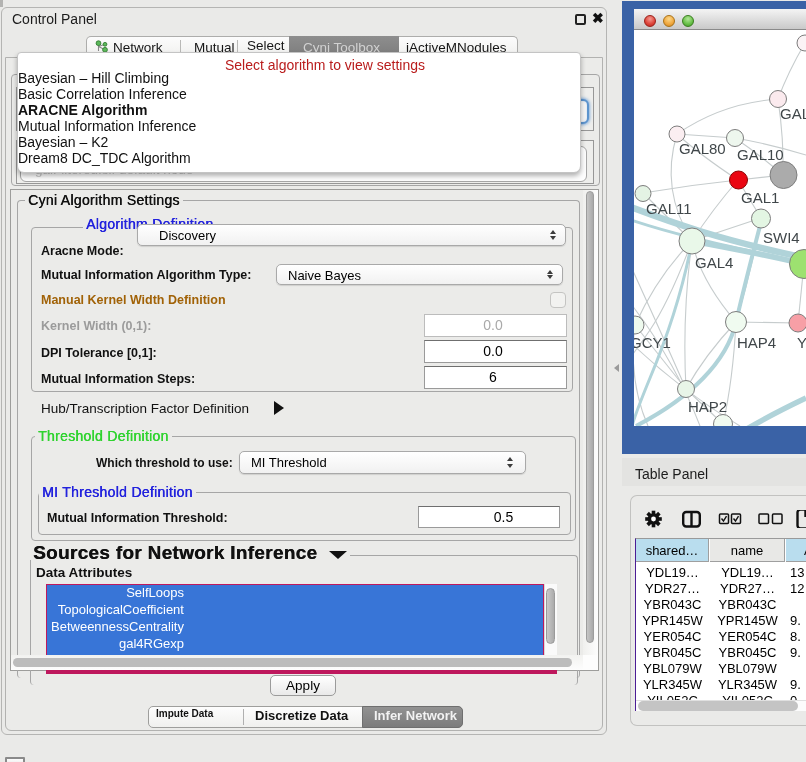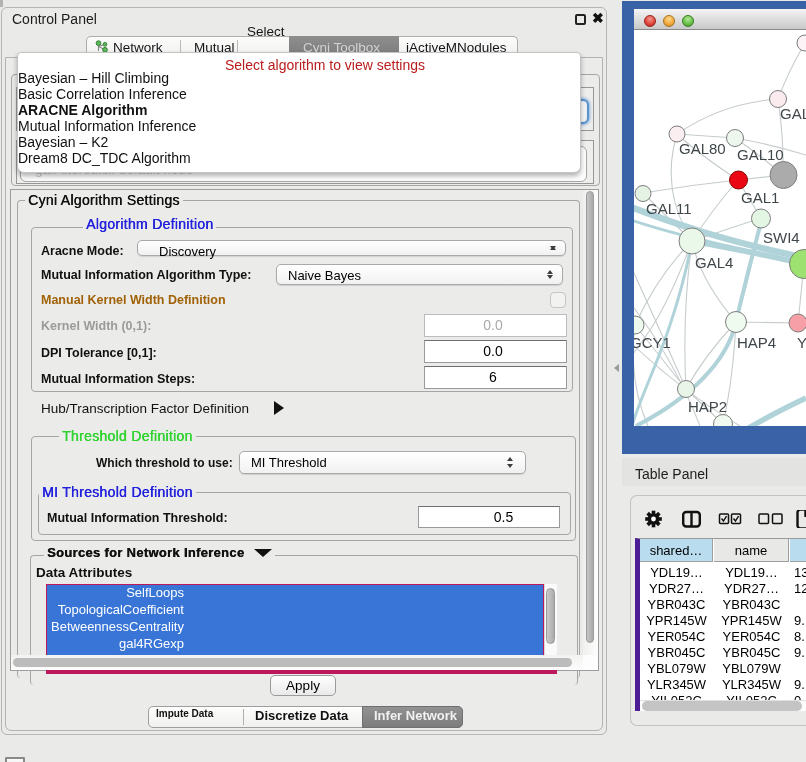--- a/index.html
+++ b/index.html
@@ -37,21 +37,21 @@
 <svg class="abs" style="left:95px;top:40px;" width="14" height="14" viewBox="0 0 14 14">
   <line x1="3.5" y1="4" x2="3.5" y2="11" stroke="#8a8a8a" stroke-width="1.1"></line>
   <line x1="3.5" y1="6.5" x2="9.5" y2="4.5" stroke="#8a8a8a" stroke-width="1.1"></line>
   <line x1="3.5" y1="6.5" x2="9.5" y2="9.5" stroke="#8a8a8a" stroke-width="1.1"></line>
   <circle cx="3.5" cy="3.2" r="2.4" fill="#5cb85a" stroke="#337d33" stroke-width="0.9"></circle>
   <circle cx="10" cy="4.3" r="1.9" fill="#5cb85a" stroke="#337d33" stroke-width="0.9"></circle>
   <circle cx="10" cy="9.8" r="2.4" fill="#5cb85a" stroke="#337d33" stroke-width="0.9"></circle>
 </svg>
 <div class="abs" style="left:113px;top:40px;font-size:13.5px;color:#151515;">Network</div>
 <div class="abs" style="left:194px;top:40px;font-size:13.5px;color:#151515;">Mutual</div>
-<div class="abs" style="left:247px;top:24px;font-size:13.5px;color:#151515;">Select</div>
+<div class="abs" style="left:247px;top:38px;font-size:13.5px;color:#151515;">Select</div>
 <div class="abs" style="left:303px;top:40px;font-size:13.5px;color:#d2d2d2;">Cyni Toolbox</div>
 <div class="abs" style="left:406px;top:40px;font-size:13.5px;color:#151515;">jActiveMNodules</div>
 </div>
 
 <div class="abs" style="left:5px;top:57px;width:598px;height:674px;background:#ebebe9;border:1px solid #b2b2b0;border-radius:0 0 6px 6px;"></div>
 
 <div class="grp" style="left:11px;top:74px;width:589px;height:112px;"></div>
 <div class="abs" style="left:25px;top:84px;font-size:14px;color:rgba(0,0,0,0.07);">Inference Algorithm</div>
 <div class="abs" style="left:16px;top:87px;width:578px;height:44px;border:1px solid #979797;background:#eeeeec;"></div>
 
@@ -63,21 +63,21 @@
 
 <div class="abs" style="left:10px;top:189px;width:589px;height:482px;background:#ebebe9;border:1px solid #9d9d9b;"></div>
 
 <div class="grp" style="left:17px;top:200px;width:563px;height:478px;border-bottom:none;"></div>
 <div class="grplbl" style="left:25px;top:193px;color:#111;">Cyni Algorithm Settings</div>
 
 <div class="grp" style="left:31px;top:227px;width:542px;height:165px;"></div>
 <div class="grplbl" style="left:38px;top:217px;color:#2222dd;margin-left:45px;">Algorithm Definition</div>
 
 <div class="blbl" style="left:41px;top:244px;">Aracne Mode:</div>
-<div class="combo" style="left:137px;top:240px;width:429px;height:16px;">
+<div class="combo" style="left:137px;top:224px;width:429px;height:22px;">
   <span class="ctext" style="left:21px;">Discovery</span>
   <span class="carr" style="right:8px;top:0;bottom:0;">
       <i class="arrud aup"></i>
       <i class="arrud adn"></i>
     </span>
 </div>
 
 <div class="blbl" style="left:41px;top:268px;">Mutual Information Algorithm Type:</div>
 <div class="combo" style="left:276px;top:264px;width:287px;height:21px;">
   <span class="ctext">Naive Bayes</span>
@@ -96,38 +96,38 @@
 <div class="blbl" style="left:41px;top:346px;">DPI Tolerance [0,1]:</div>
 <div class="tf" style="left:424px;top:340px;width:143px;height:23px;line-height:21px;">0.0</div>
 
 <div class="blbl" style="left:41px;top:372px;">Mutual Information Steps:</div>
 <div class="tf" style="left:424px;top:366px;width:143px;height:23px;line-height:21px;">6</div>
 
 <div class="abs" style="left:41px;top:401px;font-size:13.5px;color:#111;">Hub/Transcription Factor Definition</div>
 <div class="abs" style="left:274px;top:401px;width:0;height:0;border-top:7px solid transparent;border-bottom:7px solid transparent;border-left:10px solid #111;"></div>
 
 <div class="grp" style="left:31px;top:436px;width:545px;height:105px;"></div>
-<div class="grplbl" style="left:35px;top:429px;color:#2fd32f;margin-left:24px;">Threshold Definition</div>
+<div class="grplbl" style="left:35px;top:429px;color:#2fd32f;">Threshold Definition</div>
 
 <div class="blbl" style="left:96px;top:456px;font-size:12px;">Which threshold to use:</div>
 <div class="combo" style="left:239px;top:451px;width:287px;height:23px;">
   <span class="ctext">MI Threshold</span>
   <span class="carr" style="right:11px;top:0;bottom:0;">
       <i class="arrud aup"></i>
       <i class="arrud adn"></i>
     </span>
 </div>
 
 <div class="grp" style="left:38px;top:492px;width:533px;height:43px;"></div>
 <div class="grplbl" style="left:39px;top:485px;color:#2222dd;">MI Threshold Definition</div>
 <div class="blbl" style="left:47px;top:511px;">Mutual Information Threshold:</div>
 <div class="tf" style="left:418px;top:506px;width:142px;height:22px;line-height:20px;padding-left:34px;">0.5</div>
 
 <div class="grp" style="left:30px;top:555px;width:548px;height:130px;border-bottom:none;"></div>
-<div class="grplbl" style="left:44px;top:546px;color:#111;font-weight:bold;font-size:13px;">Sources for Network Inference <span style="display:inline-block;width:0;height:0;border-left:9px solid transparent;border-right:9px solid transparent;border-top:8.5px solid #111;vertical-align:0px;margin-left:6px;"></span></div>
+<div class="grplbl" style="left:30px;top:546px;color:#111;font-weight:bold;font-size:19px;">Sources for Network Inference <span style="display:inline-block;width:0;height:0;border-left:9px solid transparent;border-right:9px solid transparent;border-top:8.5px solid #111;vertical-align:0px;margin-left:6px;"></span></div>
 <div class="blbl" style="left:36px;top:565px;font-size:13.5px;">Data Attributes</div>
 
 <div class="abs" style="left:46px;top:584px;width:511px;height:90px;background:#be185d;overflow:hidden;text-align:right;">
   <div style="position:absolute;left:1px;top:1px;width:496px;height:85px;background:#3875d7;"></div>
   <div style="position:absolute;left:5px;top:0px;font-size:13px;color:#fff;line-height:17px;">SelfLoops<br>TopologicalCoefficient<br>BetweennessCentrality<br>gal4RGexp<br>gal80Rexp</div>
 
   <div style="position:absolute;right:0;top:0;width:13px;height:71px;background:#fafafa;border-left:1px solid #d8d8d8;"></div>
   <div style="position:absolute;right:2px;top:4px;width:9px;height:56px;background:linear-gradient(90deg,#c9c9c9,#ababab);border:1px solid #9a9a9a;border-radius:5px;"></div>
 </div>
 
@@ -263,21 +263,21 @@
     <rect x="86.5" y="4" width="9" height="9.5" rx="1" stroke-width="1.5"></rect>
     <path d="M76.5,8.5 l2,2.5 l3-4.8" stroke-width="1.4"></path>
     <path d="M88.5,8.5 l2,2.5 l3-4.8" stroke-width="1.4"></path>
     <rect x="114" y="4" width="9.5" height="9.5" rx="1" stroke-width="1.5"></rect>
     <rect x="127.5" y="4" width="9.5" height="9.5" rx="1" stroke-width="1.5"></rect>
     <rect x="152.5" y="-0.5" width="16" height="19" rx="3" stroke-width="2.4"></rect>
     <line x1="160.5" y1="0" x2="160.5" y2="7" stroke-width="2.4"></line>
   </g>
 </svg>
 
-<div class="abs" style="left:635px;top:538px;width:171px;height:173px;background:#fff;border-top:1px solid #9a9a9a;border-left:5px solid #4c1d95;overflow:hidden;">
+<div class="abs" style="left:635px;top:538px;width:171px;height:173px;background:#fff;border-top:1px solid #9a9a9a;border-left:1px solid #4c1d95;overflow:hidden;">
   <div style="position:absolute;left:0;top:0;width:73px;height:23px;background:#b9ddee;border-right:1px solid #9f9f9f;border-bottom:1px solid #9f9f9f;text-align:center;font-size:13px;line-height:23px;">shared…</div>
   <div style="position:absolute;left:74px;top:0;width:75px;height:23px;background:#e8e8e6;border-right:1px solid #9f9f9f;border-bottom:1px solid #9f9f9f;text-align:center;font-size:13px;line-height:23px;">name</div>
   <div style="position:absolute;left:150px;top:0;width:30px;height:23px;background:#b9ddee;border-bottom:1px solid #9f9f9f;font-size:13px;line-height:23px;padding-left:18px;">A</div>
   <div style="position:absolute;left:0;top:26px;width:73px;text-align:center;font-size:13px;line-height:16px;color:#000;">YDL19…<br>YDR27…<br>YBR043C<br>YPR145W<br>YER054C<br>YBR045C<br>YBL079W<br>YLR345W<br>YIL052C</div>
   <div style="position:absolute;left:74px;top:26px;width:75px;text-align:center;font-size:13px;line-height:16px;color:#000;">YDL19…<br>YDR27…<br>YBR043C<br>YPR145W<br>YER054C<br>YBR045C<br>YBL079W<br>YLR345W<br>YIL052C</div>
   <div style="position:absolute;left:154px;top:26px;width:40px;font-size:13px;line-height:16px;color:#000;">13<br>12<br>&nbsp;<br>9.<br>8.<br>9.<br>&nbsp;<br>9.<br>0.</div>
 
   <div style="position:absolute;left:0;top:161px;width:171px;height:12px;background:#fcfcfc;border-top:1px solid #e0e0e0;"></div>
   <div style="position:absolute;left:2px;top:162px;width:160px;height:10px;background:#c4c4c4;border-radius:5px;"></div>
 </div>

